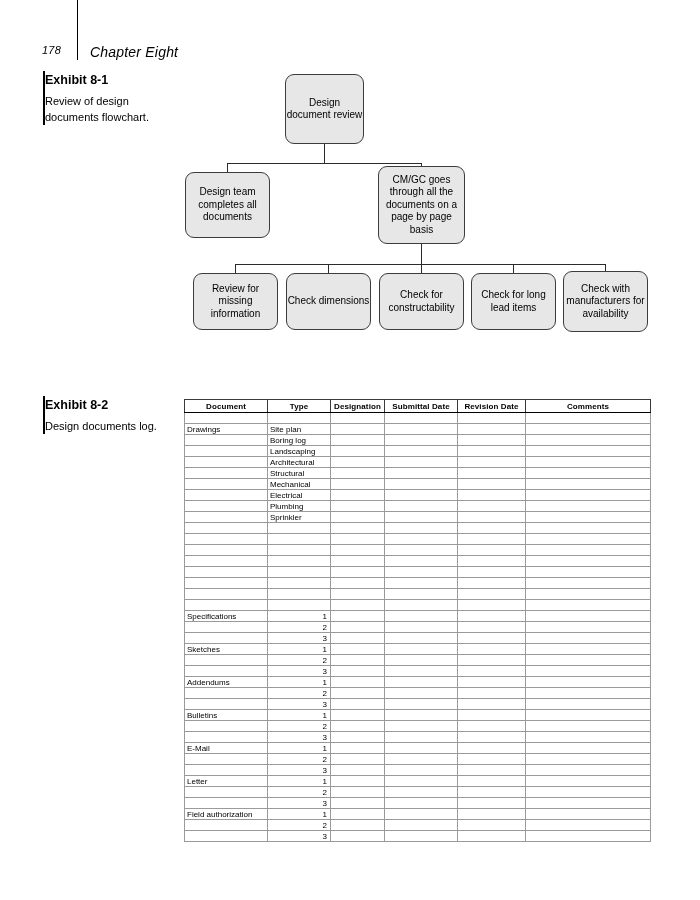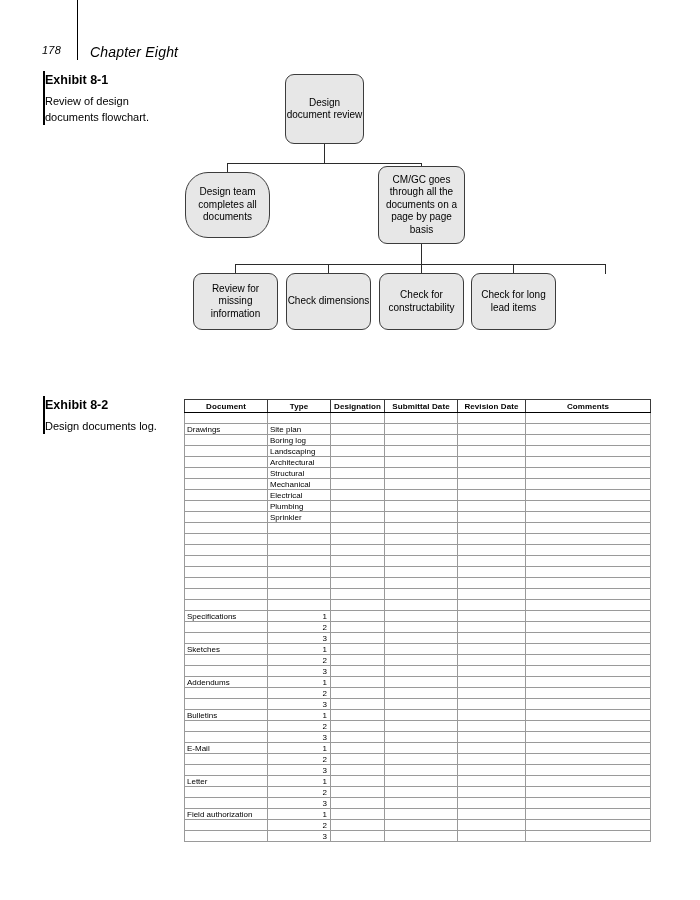--- a/index.html
+++ b/index.html
@@ -143,37 +143,38 @@
   <div class="fc-box" style="left:285px; top:74px; width:79px; height:70px;">Design document review</div>
 
   <div class="fc-line fc-v" style="left:324px; top:144px; height:20px;"></div>
 
   <div class="fc-line fc-h" style="left:227px; top:163px; width:195px;"></div>
 
   <div class="fc-line fc-v" style="left:227px; top:163px; height:10px;"></div>
 
   <div class="fc-line fc-v" style="left:421px; top:163px; height:10px;"></div>
 
-  <div class="fc-box" style="left:185px; top:172px; width:85px; height:66px;border-radius:23px;">Design team completes all documents</div>
+  <div class="fc-box" style="left:185px; top:172px; width:85px; height:66px;">Design team completes all documents</div>
   <div class="fc-box" style="left:378px; top:166px; width:87px; height:78px;">CM/GC goes through all the documents on a page by page basis</div>
 
   <div class="fc-line fc-v" style="left:421px; top:244px; height:21px;"></div>
 
   <div class="fc-line fc-h" style="left:235px; top:264px; width:371px;"></div>
 
   <div class="fc-line fc-v" style="left:235px; top:264px; height:10px;"></div>
   <div class="fc-line fc-v" style="left:328px; top:264px; height:10px;"></div>
   <div class="fc-line fc-v" style="left:421px; top:264px; height:10px;"></div>
   <div class="fc-line fc-v" style="left:513px; top:264px; height:10px;"></div>
   <div class="fc-line fc-v" style="left:605px; top:264px; height:10px;"></div>
 
   <div class="fc-box" style="left:193px; top:273px; width:85px; height:57px;">Review for missing information</div>
   <div class="fc-box" style="left:286px; top:273px; width:85px; height:57px;">Check dimensions</div>
   <div class="fc-box" style="left:379px; top:273px; width:85px; height:57px;">Check for constructability</div>
   <div class="fc-box" style="left:471px; top:273px; width:85px; height:57px;">Check for long lead items</div>
+  <div class="fc-box" style="left:563px; top:271px; width:85px; height:61px;">Check with manufacturers for availability</div>
 </div>
 
 <div class="exhibit-caption" id="caption-2">
   <div class="exhibit-number">Exhibit 8-2</div>
   <div class="exhibit-desc">Design documents log.</div>
 </div>
 
 <table id="log-table">
   <colgroup>
     <col class="col-document">

